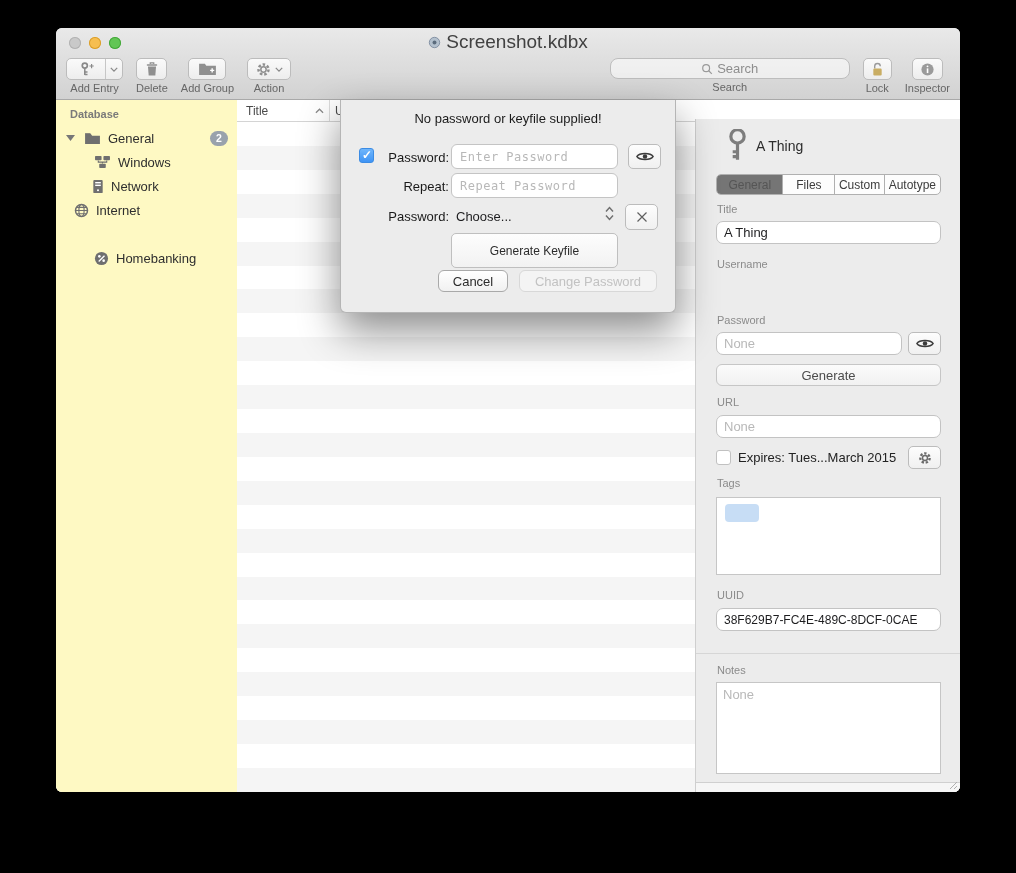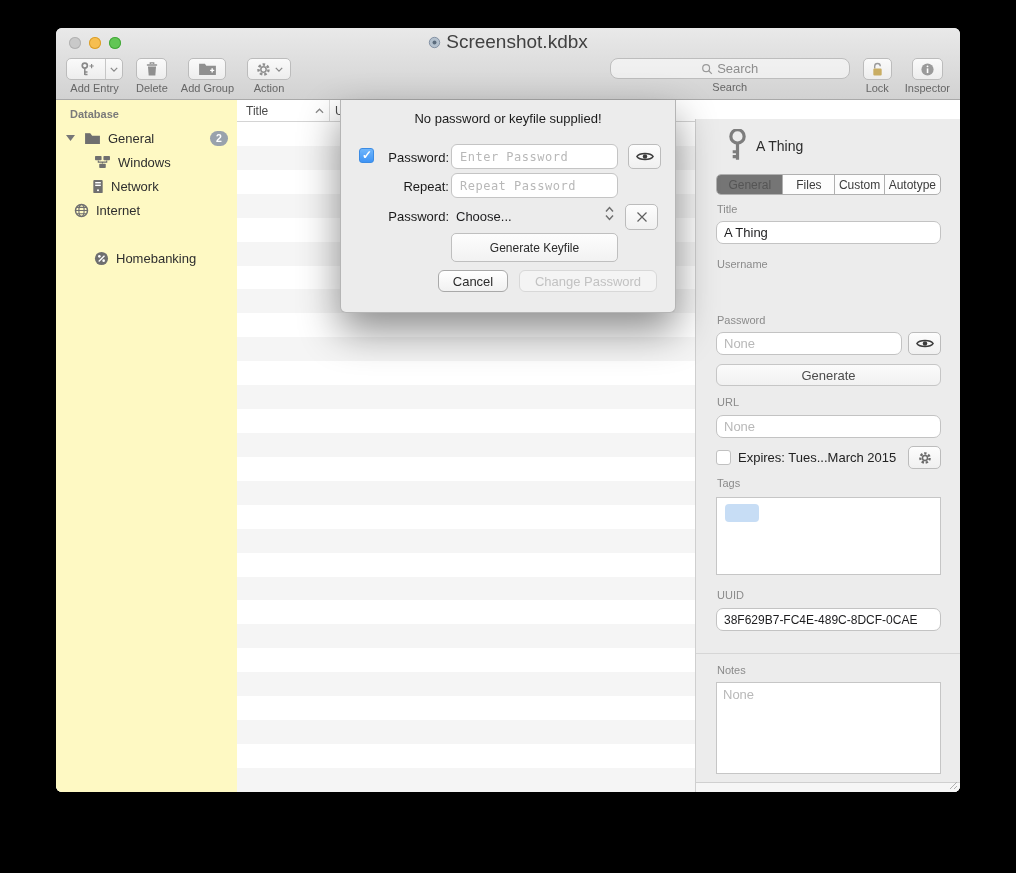--- a/index.html
+++ b/index.html
@@ -103,21 +103,21 @@
   .sheet-msg { position:absolute; top:11px; left:0; right:0; text-align:center; }
   .sh-label { position:absolute; left:38px; width:70px; text-align:right; }
   .sh-input { position:absolute; left:110px; width:167px; height:25px; border:1px solid #c4c4c4;
     border-radius:6px; background:#fff; padding:0 8px; font-size:13px; outline:none; }
   .sh-input::placeholder { font-family:"DejaVu Sans Mono",monospace; font-size:12px;
     color:#b8b8b8; letter-spacing:.5px; }
   .sh-btn { position:absolute; height:22px; border-radius:6px; font-size:13px;
     display:flex; align-items:center; justify-content:center; }
   .btn-normal { background:linear-gradient(#ffffff,#f1f1f1); border:1px solid #a9a9a9; color:#2b2b2b; }
   .btn-disabled, .sh-btn.disabled { background:#f4f4f4; border:1px solid #d8d8d8; color:#c2c2c2; }
-  .gen-key-btn { position:absolute; left:110px; top:133px; width:167px; height:29px;
+  .gen-key-btn { position:absolute; left:110px; top:133px; width:167px; height:35px;
     border:1px solid #bfbfbf; border-radius:5px; background:linear-gradient(#fdfdfd,#f2f2f2);
     font-size:12px; color:#2b2b2b; display:flex; align-items:center; justify-content:center; }
   .choose-lbl { position:absolute; left:115px; top:109px; color:#1d1d1f; }
   svg { display:block; }
 </style>
 </head>
 <body>
 
 <div class="stage">
   <div class="window">

